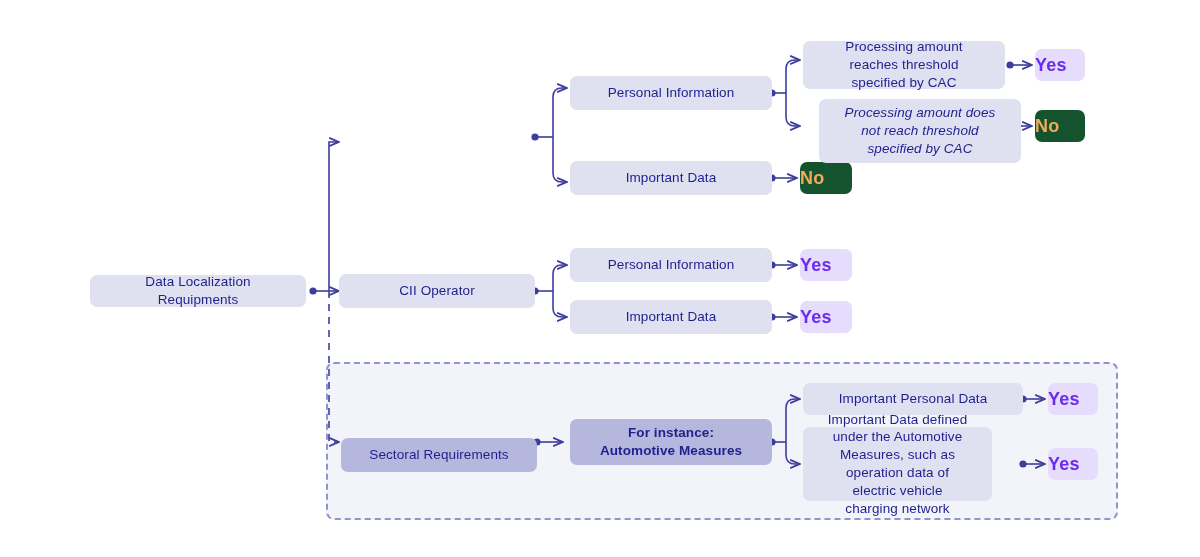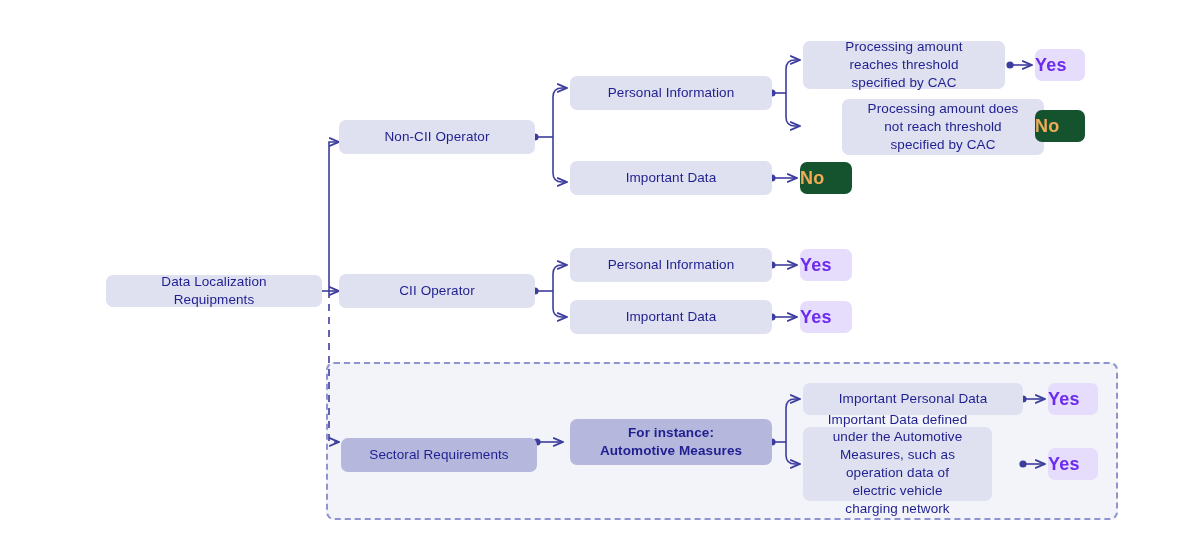--- a/index.html
+++ b/index.html
@@ -121,27 +121,24 @@
       <path d="M786,442 V408 Q786,399 795,399 H800" marker-end="url(#arrow)"></path>
       <path d="M786,442 V455 Q786,464 795,464 H800" marker-end="url(#arrow)"></path>
 
       <circle cx="1023" cy="399" r="3.6" fill="#3d3d9e" stroke="none"></circle>
       <path d="M1023,399 H1045" marker-end="url(#arrow)"></path>
       <circle cx="1023" cy="464" r="3.6" fill="#3d3d9e" stroke="none"></circle>
       <path d="M1023,464 H1045" marker-end="url(#arrow)"></path>
     </g>
   </svg>
 
-  <div class="node lav" style="left:90px; top:275px; width:216px; height:32px;margin-left:16px;">
+  <div class="node lav" style="left:90px; top:275px; width:216px; height:32px;">
     <span>Data Localization Requipments</span>
   </div>
 
-  <div class="node lav" style="left:339px; top:120px; width:196px; height:34px;">
-    <span>Non-CII Operator</span>
-  </div>
 
   <div class="node lav" style="left:339px; top:274px; width:196px; height:34px;">
     <span>CII Operator</span>
   </div>
 
   <div class="node deep" style="left:341px; top:425px; width:196px; height:34px;margin-top:13px;">
     <span>Sectoral Requirements</span>
   </div>
 
   <div class="node lav" style="left:570px; top:76px; width:202px; height:34px;">
@@ -157,21 +154,21 @@
   </div>
 
   <div class="node lav" style="left:803px; top:41px; width:202px; height:48px;">
     <span>Processing amount reaches threshold specified by CAC</span>
   </div>
 
   <div class="badge yes" style="left:1035px; top:49px; width:50px; height:32px;">
     <span>Yes</span>
   </div>
 
-  <div class="node lav" style="left:842px; top:99px; width:202px; height:56px;">
+  <div class="node lav" style="left:819px; top:99px; width:202px; height:64px;font-style:italic;">
     <span>Processing amount does not reach threshold specified by CAC</span>
   </div>
 
   <div class="badge no" style="left:1035px; top:110px; width:50px; height:32px;">
     <span>No</span>
   </div>
 
   <div class="node lav" style="left:570px; top:248px; width:202px; height:34px;">
     <span>Personal Information</span>
   </div>

